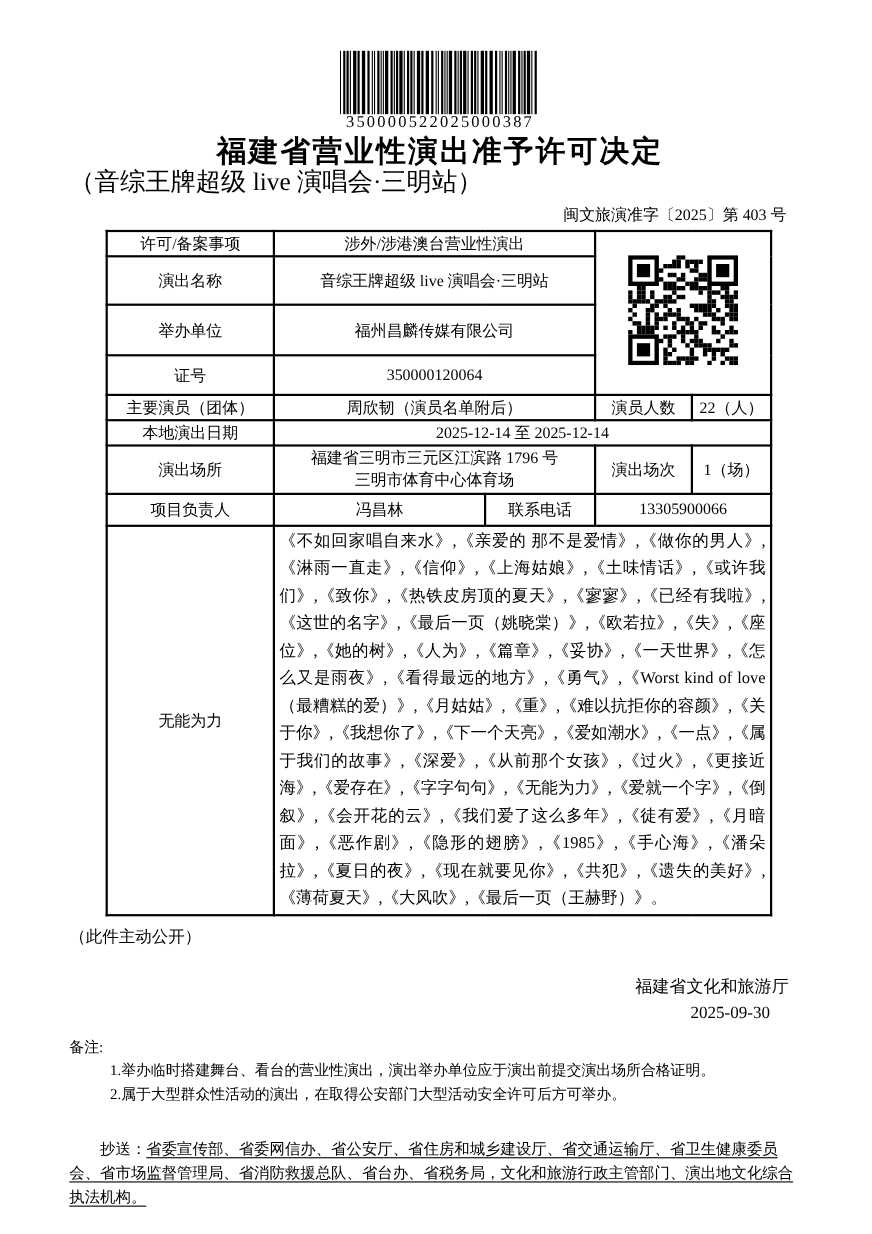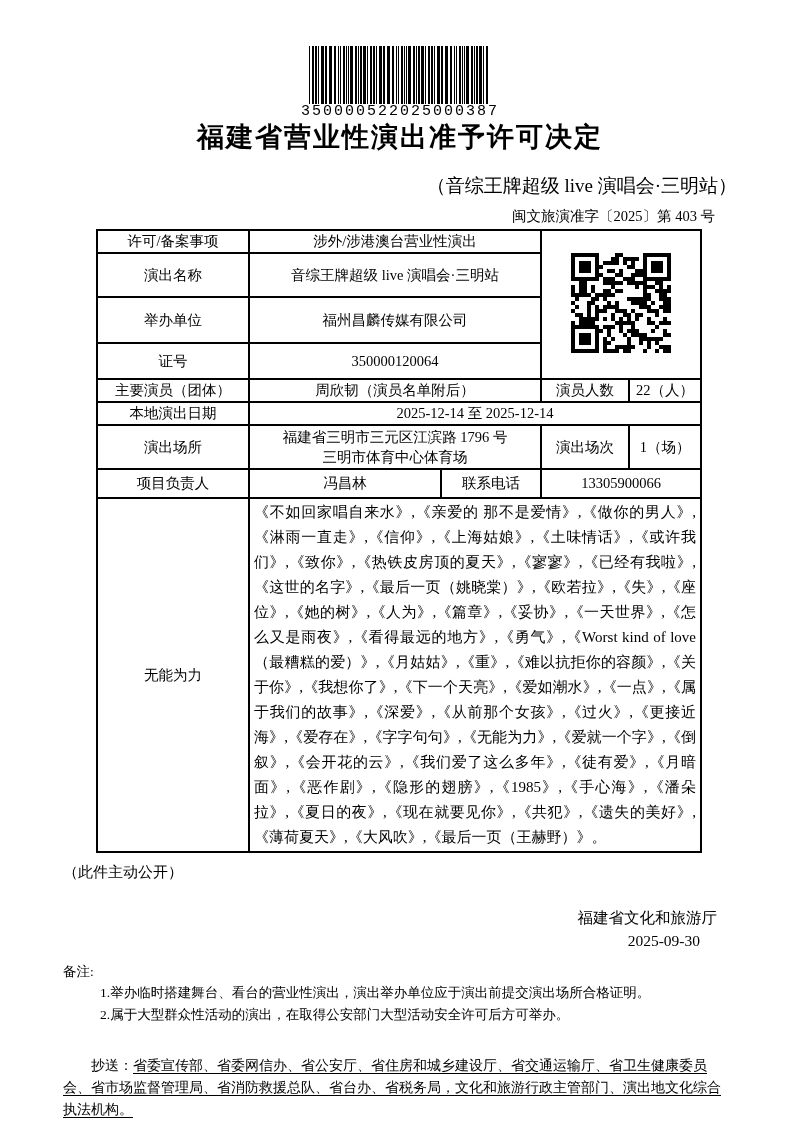--- a/index.html
+++ b/index.html
@@ -6,27 +6,27 @@
   html,body { margin:0; padding:0; background:#ffffff; }
   .page {
     width:793px; height:1122px; background:#ffffff; color:#000;
     font-family:"Liberation Serif","DejaVu Serif",serif;
     position:relative; padding:46px 56px 0 63px; overflow:hidden;
   }
   .barcode-wrap { text-align:center; }
   .barcode-svg { width:182px; height:58px; display:inline-block; vertical-align:bottom; }
   .barcode-number {
     text-align:center; font-size:15px; letter-spacing:2px; line-height:15px; margin-top:0;
-    font-family:Liberation Mono, monospace;
+    font-family:Liberation Serif, serif;
   }
   .doc-title {
     text-align:center; font-size:27px; font-weight:bold; letter-spacing:2px;
     font-family:"Liberation Sans","DejaVu Sans",sans-serif; margin-top:3px; line-height:30px;
   }
-  .doc-subtitle { text-align:right; font-size:19px; margin-top:23px; line-height:22px; }
+  .doc-subtitle { text-align:left; font-size:23px; margin-top:3px; line-height:22px; }
   .doc-number { text-align:right; padding-right:22px; font-size:14.5px; margin-top:10px; line-height:18px; }
 
   table.permit {
     margin-left:33px; margin-top:4px; width:604px;
     border-collapse:collapse; table-layout:fixed;
     font-size:14.5px; text-align:center;
   }
   table.permit td { border:2px solid #000; padding:1px 4px; vertical-align:middle; }
   td.qr-cell { vertical-align:middle; text-align:center; }
   .qr-svg { width:100px; height:100px; display:inline-block; }

